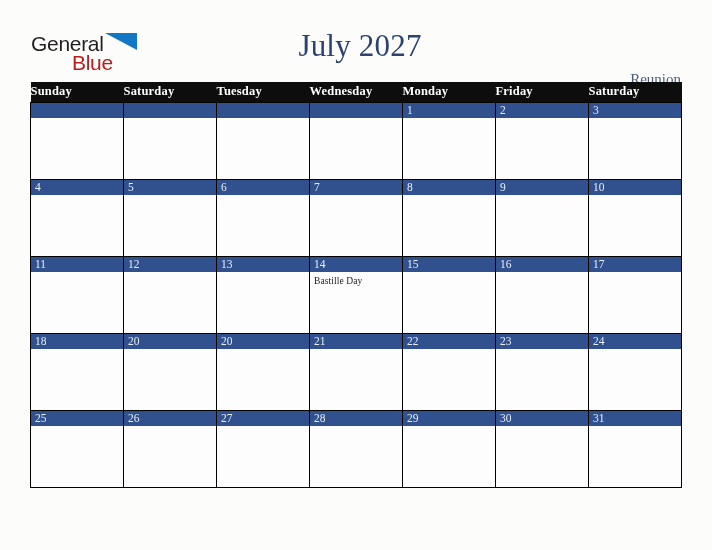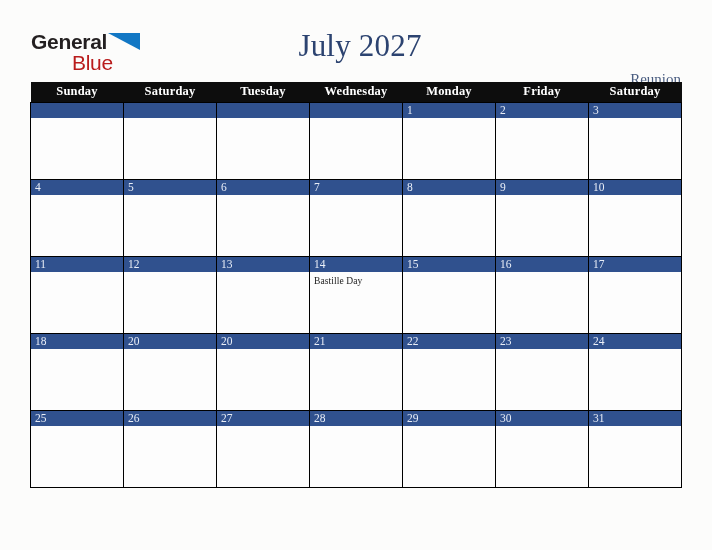--- a/index.html
+++ b/index.html
@@ -37,22 +37,21 @@
     top: 31px;
     width: 130px;
     height: 44px;
   }
   .logo-row1 {
     position: absolute;
     left: 0;
     top: 0;
     height: 24px;
     display: flex;
-    align-items: flex-start;
-    font-weight: bold;
+    align-items: flex-end;
   }
   .logo-general {
     font-family: "Liberation Sans", sans-serif;
     font-size: 21px;
     letter-spacing: -0.3px;
     color: #231f20;
     line-height: 22px;
   }
   .logo-triangle {
     display: block;
@@ -102,21 +101,21 @@
     table-layout: fixed;
   }
 
   .calendar thead th {
     background: #0d0d0d;
     color: #ffffff;
     font-family: "Liberation Serif", serif;
     font-size: 12.5px;
     font-weight: bold;
     height: 20px;
-    text-align: center;
+    text-align: left;
     border: none;
     letter-spacing: 0.2px;
   }
 
   .calendar tbody td {
     width: 93.14px;
     height: 77px;
     padding: 0;
     vertical-align: top;
     border-right: 1px solid #000000;

